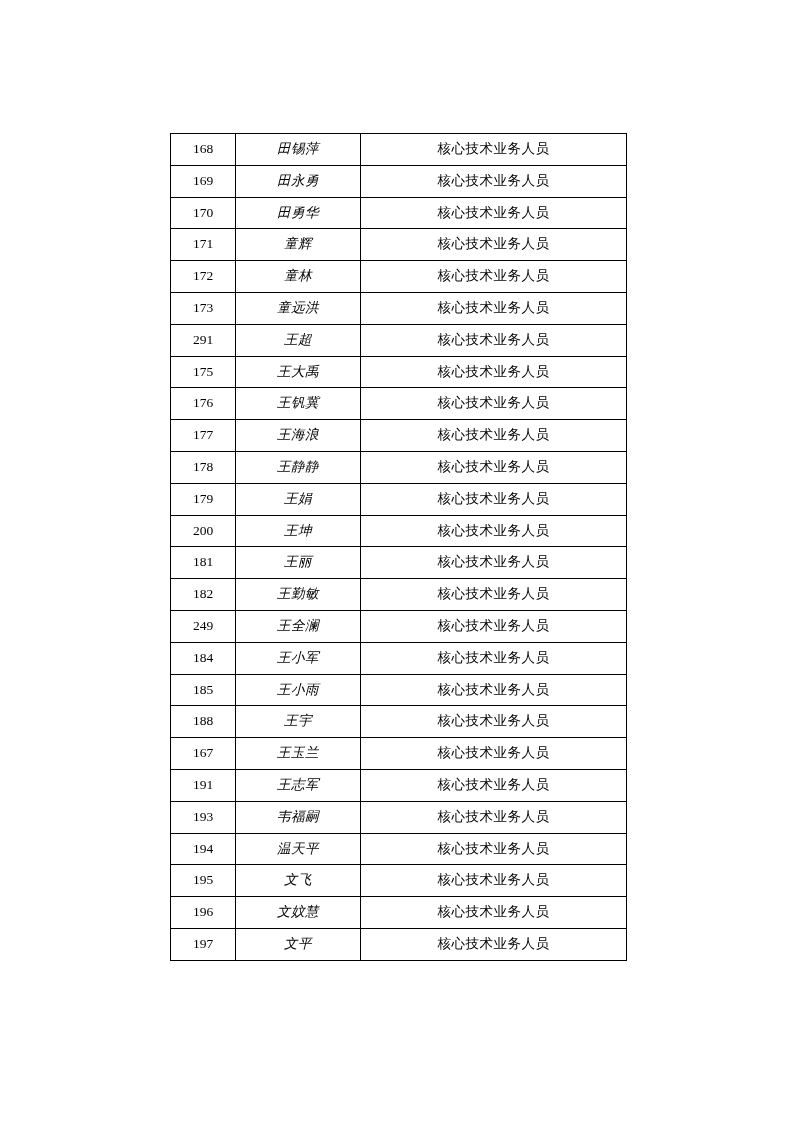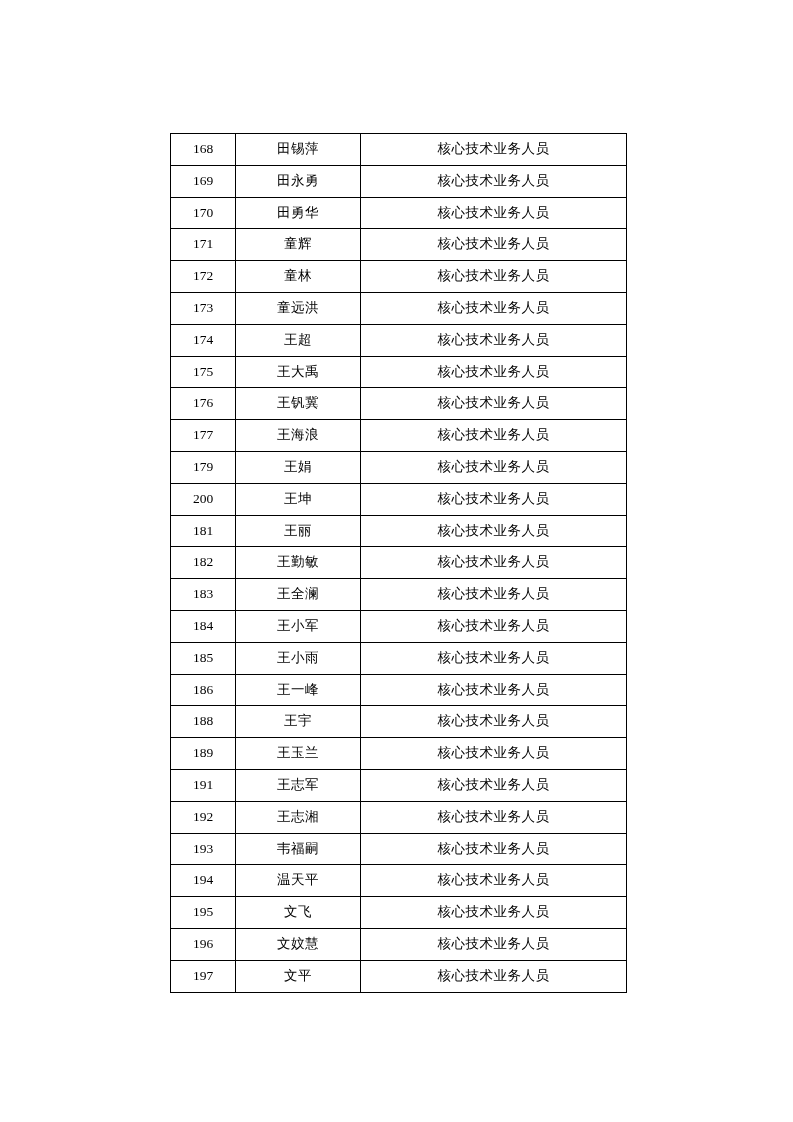--- a/index.html
+++ b/index.html
@@ -46,20 +46,21 @@
     font-family: "Liberation Serif", "DejaVu Serif", serif;
   }
   td.col-index {
     width: 64px;
   }
   td.col-name {
     width: 124px;
     font-family: "DejaVu Sans", "Liberation Sans", sans-serif;
     font-size: 13.5px;
     letter-spacing: 0.5px;
+    font-style: italic;
   }
   td.col-role {
     width: 265px;
     font-family: "DejaVu Sans", "Liberation Sans", sans-serif;
     font-size: 13.5px;
     letter-spacing: 0.5px;
   }
 </style>
 </head>
 <body>
@@ -92,97 +93,92 @@
             <td class="col-index">172</td>
             <td class="col-name">童林</td>
             <td class="col-role">核心技术业务人员</td>
           </tr>
           <tr>
             <td class="col-index">173</td>
             <td class="col-name">童远洪</td>
             <td class="col-role">核心技术业务人员</td>
           </tr>
           <tr>
-            <td class="col-index">174</td>
+            <td class="col-index">291</td>
             <td class="col-name">王超</td>
             <td class="col-role">核心技术业务人员</td>
           </tr>
           <tr>
             <td class="col-index">175</td>
             <td class="col-name">王大禹</td>
             <td class="col-role">核心技术业务人员</td>
           </tr>
           <tr>
             <td class="col-index">176</td>
             <td class="col-name">王钒冀</td>
             <td class="col-role">核心技术业务人员</td>
           </tr>
           <tr>
             <td class="col-index">177</td>
             <td class="col-name">王海浪</td>
             <td class="col-role">核心技术业务人员</td>
           </tr>
           <tr>
+            <td class="col-index">178</td>
+            <td class="col-name">王静静</td>
+            <td class="col-role">核心技术业务人员</td>
+          </tr>
+          <tr>
             <td class="col-index">179</td>
             <td class="col-name">王娟</td>
             <td class="col-role">核心技术业务人员</td>
           </tr>
           <tr>
             <td class="col-index">200</td>
             <td class="col-name">王坤</td>
             <td class="col-role">核心技术业务人员</td>
           </tr>
           <tr>
             <td class="col-index">181</td>
             <td class="col-name">王丽</td>
             <td class="col-role">核心技术业务人员</td>
           </tr>
           <tr>
             <td class="col-index">182</td>
             <td class="col-name">王勤敏</td>
             <td class="col-role">核心技术业务人员</td>
           </tr>
           <tr>
-            <td class="col-index">183</td>
+            <td class="col-index">249</td>
             <td class="col-name">王全澜</td>
             <td class="col-role">核心技术业务人员</td>
           </tr>
           <tr>
             <td class="col-index">184</td>
             <td class="col-name">王小军</td>
             <td class="col-role">核心技术业务人员</td>
           </tr>
           <tr>
             <td class="col-index">185</td>
             <td class="col-name">王小雨</td>
             <td class="col-role">核心技术业务人员</td>
           </tr>
           <tr>
-            <td class="col-index">186</td>
-            <td class="col-name">王一峰</td>
-            <td class="col-role">核心技术业务人员</td>
-          </tr>
-          <tr>
             <td class="col-index">188</td>
             <td class="col-name">王宇</td>
             <td class="col-role">核心技术业务人员</td>
           </tr>
           <tr>
-            <td class="col-index">189</td>
+            <td class="col-index">167</td>
             <td class="col-name">王玉兰</td>
             <td class="col-role">核心技术业务人员</td>
           </tr>
           <tr>
             <td class="col-index">191</td>
             <td class="col-name">王志军</td>
-            <td class="col-role">核心技术业务人员</td>
-          </tr>
-          <tr>
-            <td class="col-index">192</td>
-            <td class="col-name">王志湘</td>
             <td class="col-role">核心技术业务人员</td>
           </tr>
           <tr>
             <td class="col-index">193</td>
             <td class="col-name">韦福嗣</td>
             <td class="col-role">核心技术业务人员</td>
           </tr>
           <tr>
             <td class="col-index">194</td>
             <td class="col-name">温天平</td>

